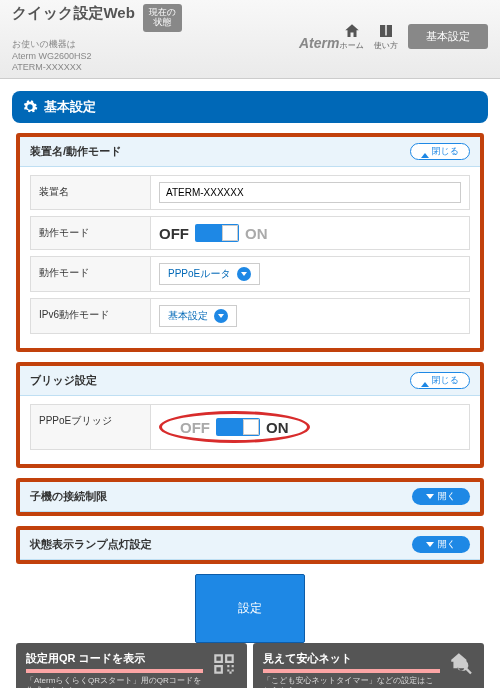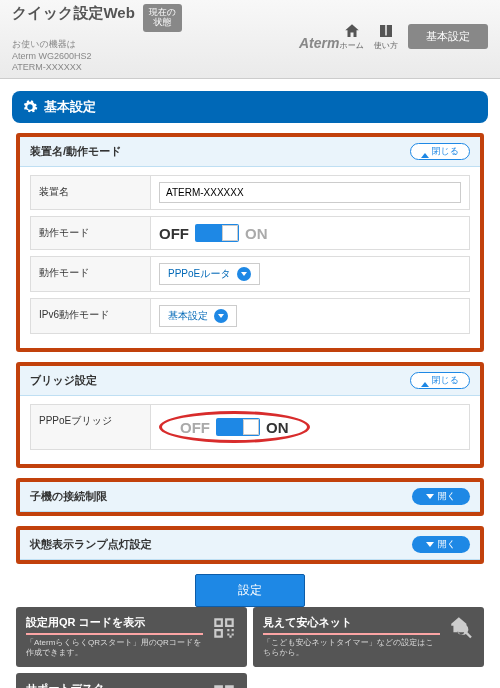--- a/index.html
+++ b/index.html
@@ -30,24 +30,24 @@
   .text-input { width:100%; border:1px solid #ccc; padding:4px 6px; font-size:10px;}
   .select-like { border:1px solid #ccc; padding:3px 8px; font-size:10px; display:flex; align-items:center; gap:6px; color:#0068b7;}
   .select-chevron { width:14px; height:14px; background:#1e88e5; border-radius:50%; display:flex; align-items:center; justify-content:center;}
   .select-chevron::after { content:""; width:0;height:0;border-left:3px solid transparent;border-right:3px solid transparent;border-top:4px solid #fff;}
   .toggle { position:relative; width:44px; height:18px; background:#1e88e5; border-radius:2px;}
   .toggle-knob { position:absolute; top:1px; width:16px; height:16px; background:#fff; border:1px solid #ccc;}
   .toggle.on .toggle-knob { right:1px; }
   .toggle-label { font-size:15px; color:#aaa; font-weight:bold;}
   .toggle-label.active { color:#333;}
   .highlight-ring { border:3px solid #d82c2c; border-radius:50%/50%; padding:4px 18px; display:flex; align-items:center; gap:6px;}
-  .apply-btn { display:block; margin:0 auto; background:#1e88e5; color:#fff; border:1px solid #0d5ca8; padding:7px 42px; font-size:12px; border-radius:2px;}
+  .apply-btn { display:block; margin:0 auto; background:#1e88e5; color:#fff; border:1px solid #0d5ca8; padding:25px 42px; font-size:12px; border-radius:2px;}
   .info-grid { display:flex; gap:6px; padding:0 4px; flex-wrap:wrap;}
   .info-card { background:#555; color:#fff; border-radius:3px; padding:8px 10px; flex:1; min-width:200px; display:flex; justify-content:space-between; align-items:flex-start;}
-  .info-card h4 { font-size:11px; border-bottom:2px solid #fca5a5; padding-bottom:3px; margin-bottom:3px;}
+  .info-card h4 { font-size:11px; border-bottom:4px solid #fca5a5; padding-bottom:3px; margin-bottom:3px;}
   .info-card p { font-size:8px; color:#ddd; line-height:1.3;}
   .info-icon { width:26px; height:26px; fill:#ccc; flex-shrink:0; margin-left:8px;}
 </style>
 </head>
 <body>
 
 <div class="header">
   <div class="header-left">
     <div style="display:flex;align-items:flex-start;">
       <div>

